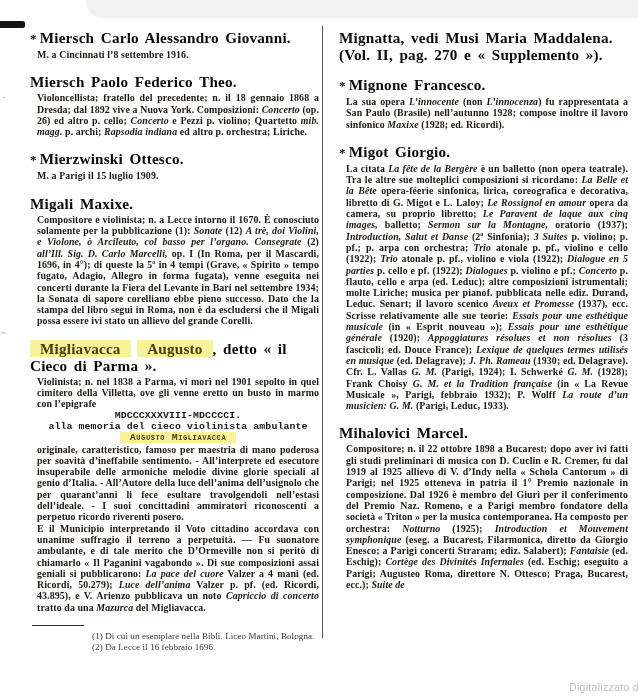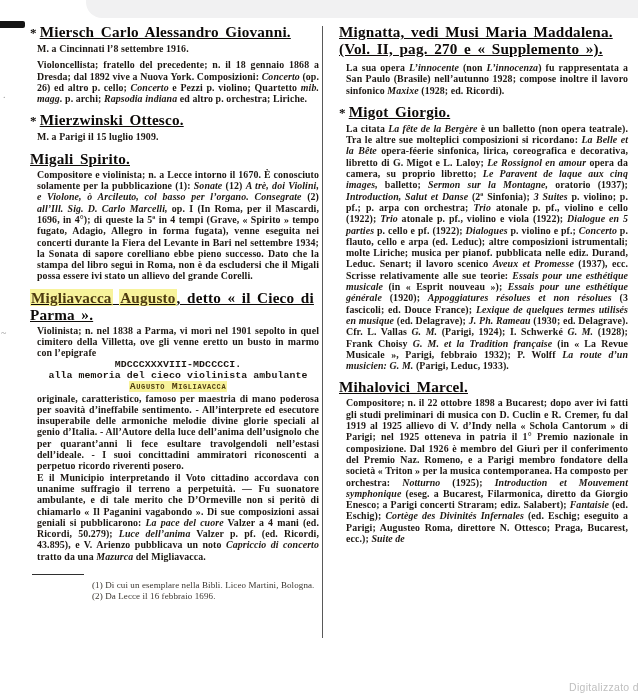--- a/index.html
+++ b/index.html
@@ -25,29 +25,29 @@
   .col{
     position:absolute;top:16px;
     font-size:9.9px;line-height:11.3px;font-weight:700;
     text-align:justify;letter-spacing:.1px;
   }
   .col-left{left:30px;width:289px;}
   .col-right{left:339px;width:289px;}
   .entry{margin:0 0 5px 0;}
   .heading{
     font-size:15.2px;line-height:17px;font-weight:700;color:#0d0a08;
-    margin:7px 0 2px 0;text-align:left;word-spacing:2.5px;letter-spacing:.2px;text-decoration:underline;
+    margin:13px 0 2px 0;text-align:left;word-spacing:2.5px;letter-spacing:.2px;
   }
   .star{display:inline-block;margin-right:3px;font-size:13px;}
   .entry-body{margin-left:7px;}
   .p{margin:0;}
   .center{text-align:center;font-family:Liberation Mono, monospace;}
   .it{font-style:italic;}
   .sc{font-variant:small-caps;letter-spacing:.6px;text-align:right;}
-  .hl{background:#f8f39b;color:#4d3a10;padding:0 1px;}
+  .hl{background:#f8f39b;color:#4d3a10;padding:0 10px;}
   .footnote-block{margin-top:12px;}
   .footnote-rule{width:52px;border-top:1.6px solid #2f2f2f;margin:0 0 5px 2px;}
   .footnote{
     margin:0 0 0 14px;font-size:9px;line-height:11px;font-weight:400;
     color:#3a352f;text-align:left;padding-left:48px;
   }
   .watermark{
     position:absolute;bottom:6px;left:569px;white-space:nowrap;
     font-family:"Liberation Sans","DejaVu Sans",sans-serif;
     font-size:10.5px;color:#bfbfbf;letter-spacing:.3px;
@@ -65,34 +65,35 @@
 <div class="col col-left">
 
   <section class="entry">
     <h2 class="heading"><span class="star">*</span><span>Miersch Carlo Alessandro Giovanni.</span></h2>
     <div class="entry-body">
       <p class="p">M. a Cincinnati l’8 settembre 1916.</p>
     </div>
   </section>
 
   <section class="entry">
+    <h2 class="heading"><span>Miersch Paolo Federico Theo.</span></h2>
     <div class="entry-body">
       <p class="p">Violoncellista; fratello del precedente; n. il 18 gennaio 1868 a Dresda; dal 1892 vive a Nuova York. Composizioni: <span class="it">Concerto</span> (op. 26) ed altro p. cello; <span class="it">Concerto</span> e Pezzi p. violino; Quartetto <span class="it">mib. magg.</span> p. archi; <span class="it">Rapsodia indiana</span> ed altro p. orchestra; Liriche.</p>
     </div>
   </section>
 
   <section class="entry">
     <h2 class="heading"><span class="star">*</span><span>Mierzwinski Ottesco.</span></h2>
     <div class="entry-body">
       <p class="p">M. a Parigi il 15 luglio 1909.</p>
     </div>
   </section>
 
   <section class="entry">
-    <h2 class="heading"><span>Migali Spirito.</span></h2>
+    <h2 class="heading"><span>Migali Maxixe.</span></h2>
     <div class="entry-body">
       <p class="p">Compositore e violinista; n. a Lecce intorno il 1670. È conosciuto solamente per la pubblicazione (1): <span class="it">Sonate</span> (12) <span class="it">A trè, doi Violini, e Violone, ò Arcileuto, col basso per l’organo. Consegrate</span> (2) <span class="it">all’Ill. Sig. D. Carlo Marcelli,</span> op. I (In Roma, per il Mascardi, 1696, in 4°); di queste la 5ª in 4 tempi (Grave, « Spirito » tempo fugato, Adagio, Allegro in forma fugata), venne eseguita nei concerti durante la Fiera del Levante in Bari nel settembre 1934; la Sonata di sapore corelliano ebbe pieno successo. Dato che la stampa del libro seguì in Roma, non è da escludersi che il Migali possa essere ivi stato un allievo del grande Corelli.</p>
     </div>
   </section>
 
   <section class="entry">
     <h2 class="heading"><span><span class="hl">Migliavacca</span> <span class="hl">Augusto</span>, detto « il Cieco di Parma ».</span></h2>
     <div class="entry-body">
       <p class="p">Violinista; n. nel 1838 a Parma, vi morì nel 1901 sepolto in quel cimitero della Villetta, ove gli venne eretto un busto in marmo con l’epigrafe</p>
       <p class="p center">MDCCCXXXVIII-MDCCCCI.</p>
@@ -111,20 +112,21 @@
 
 </div>
 
 <div class="col col-right">
 
   <section class="entry">
     <h2 class="heading"><span>Mignatta, vedi Musi Maria Maddalena. (Vol. II, pag. 270 e « Supplemento »).</span></h2>
   </section>
 
   <section class="entry">
+    <h2 class="heading"><span class="star">*</span><span>Mignone Francesco.</span></h2>
     <div class="entry-body">
       <p class="p">La sua opera <span class="it">L’innocente</span> (non <span class="it">L’innocenza</span>) fu rappresentata a San Paulo (Brasile) nell’autunno 1928; compose inoltre il lavoro sinfonico <span class="it">Maxixe</span> (1928; ed. Ricordi).</p>
     </div>
   </section>
 
   <section class="entry">
     <h2 class="heading"><span class="star">*</span><span>Migot Giorgio.</span></h2>
     <div class="entry-body">
       <p class="p">La citata <span class="it">La fête de la Bergère</span> è un balletto (non opera teatrale). Tra le altre sue molteplici composizioni si ricordano: <span class="it">La Belle et la Bête</span> opera-féerie sinfonica, lirica, coreografica e decorativa, libretto di G. Migot e L. Laloy; <span class="it">Le Rossignol en amour</span> opera da camera, su proprio libretto; <span class="it">Le Paravent de laque aux cinq images,</span> balletto; <span class="it">Sermon sur la Montagne,</span> oratorio (1937); <span class="it">Introduction, Salut et Danse</span> (2ª Sinfonia); <span class="it">3 Suites</span> p. violino; p. pf.; p. arpa con orchestra; <span class="it">Trio</span> atonale p. pf., violino e cello (1922); <span class="it">Trio</span> atonale p. pf., violino e viola (1922); <span class="it">Dialogue en 5 parties</span> p. cello e pf. (1922); <span class="it">Dialogues</span> p. violino e pf.; <span class="it">Concerto</span> p. flauto, cello e arpa (ed. Leduc); altre composizioni istrumentali; molte Liriche; musica per pianof. pubblicata nelle ediz. Durand, Leduc. Senart; il lavoro scenico <span class="it">Aveux et Promesse</span> (1937), ecc. Scrisse relativamente alle sue teorie: <span class="it">Essais pour une esthétique musicale</span> (in « Esprit nouveau »); <span class="it">Essais pour une esthétique générale</span> (1920); <span class="it">Appoggiatures résolues et non résolues</span> (3 fascicoli; ed. Douce France); <span class="it">Lexique de quelques termes utilisés en musique</span> (ed. Delagrave); <span class="it">J. Ph. Rameau</span> (1930; ed. Delagrave). Cfr. L. Vallas <span class="it">G. M.</span> (Parigi, 1924); I. Schwerké <span class="it">G. M.</span> (1928); Frank Choisy <span class="it">G. M. et la Tradition française</span> (in « La Revue Musicale », Parigi, febbraio 1932); P. Wolff <span class="it">La route d’un musicien: G. M.</span> (Parigi, Leduc, 1933).</p>
     </div>

